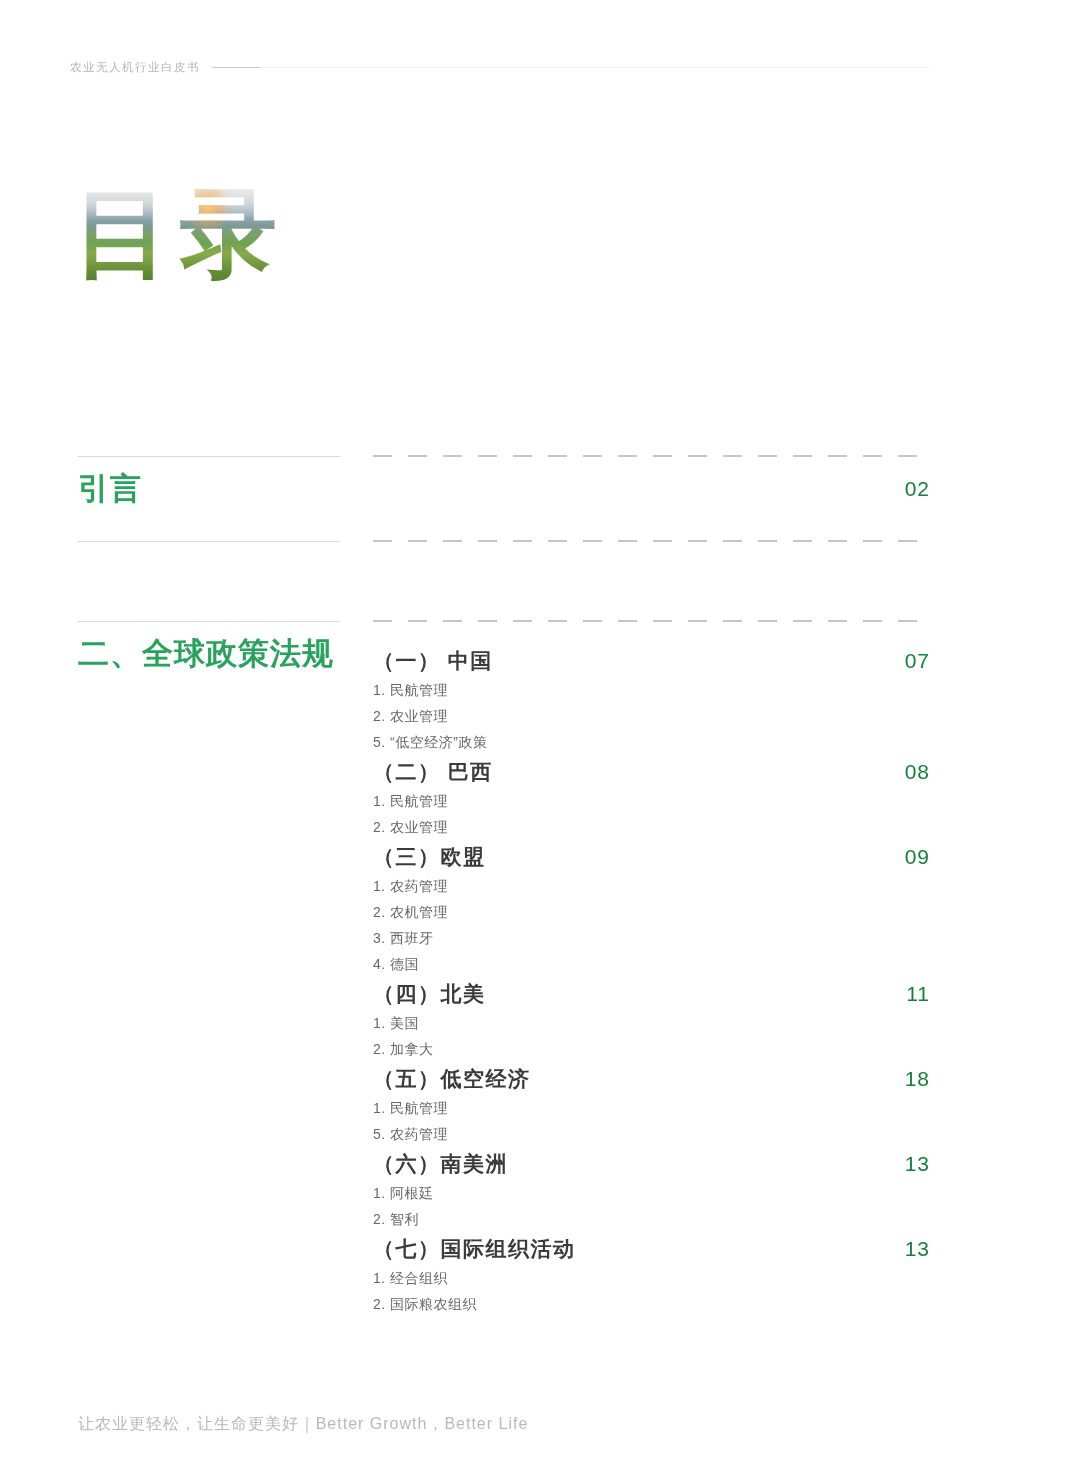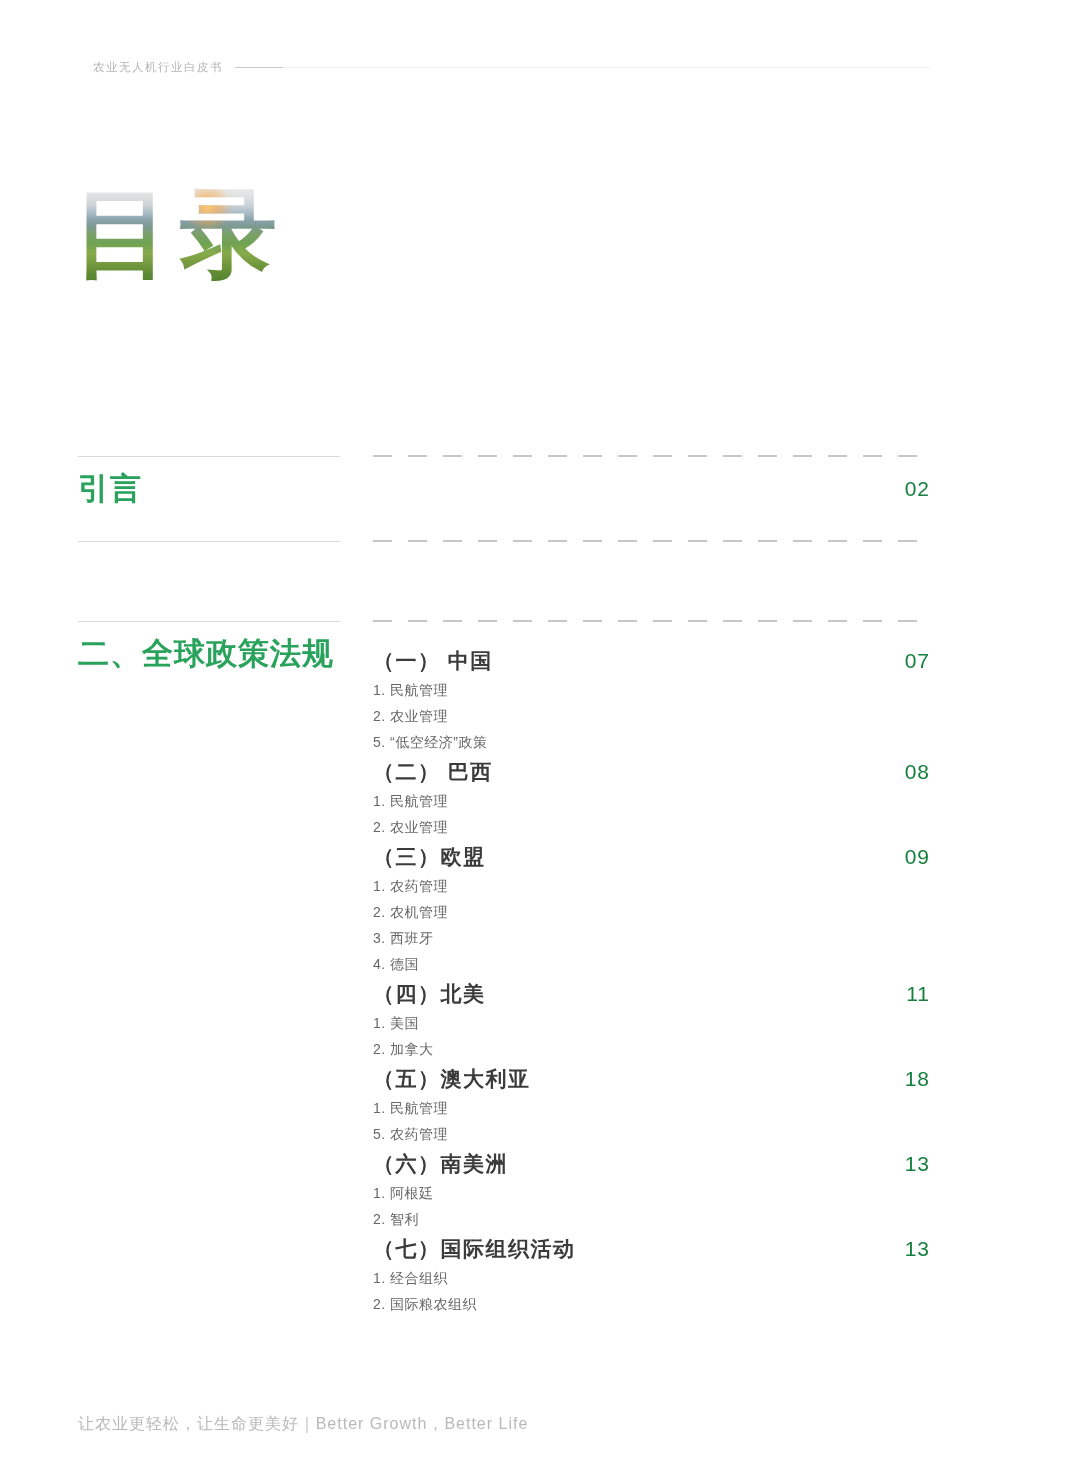--- a/index.html
+++ b/index.html
@@ -6,21 +6,21 @@
   html, body { background: #ffffff; }
   body {
     width: 1080px; height: 1466px;
     position: relative;
     font-family: "Liberation Sans", "DejaVu Sans", sans-serif;
     overflow: hidden;
   }
 
   
   .doc-header {
-    position: absolute; top: 60px; left: 93px; right: 150px;
+    position: absolute; top: 60px; left: 70px; right: 150px;
     display: flex; align-items: center;
   }
   .doc-header .label {
     font-size: 11.5px; color: #b5b5b5; letter-spacing: 1.5px; white-space: nowrap;
   }
   .doc-header .seg-dark { width: 48px; height: 1px; background: #c9c9c9; margin-left: 12px; }
   .doc-header .seg-light { flex: 1; height: 1px; background: #efefef; }
 
   
   .page-title {
@@ -158,21 +158,21 @@
         <div class="section">
           <div class="sec-head">
             <span class="sec-title">（四）北美</span>
             <span class="pagenum">11</span>
           </div>
           <div class="sec-item">1. 美国</div>
           <div class="sec-item">2. 加拿大</div>
         </div>
         <div class="section">
           <div class="sec-head">
-            <span class="sec-title">（五）澳大利亚</span>
+            <span class="sec-title">（五）低空经济</span>
             <span class="pagenum">18</span>
           </div>
           <div class="sec-item">1. 民航管理</div>
           <div class="sec-item">5. 农药管理</div>
         </div>
         <div class="section">
           <div class="sec-head">
             <span class="sec-title">（六）南美洲</span>
             <span class="pagenum">13</span>
           </div>

